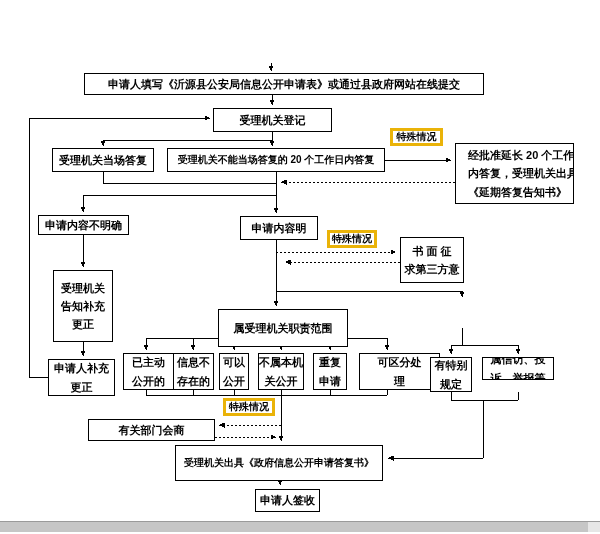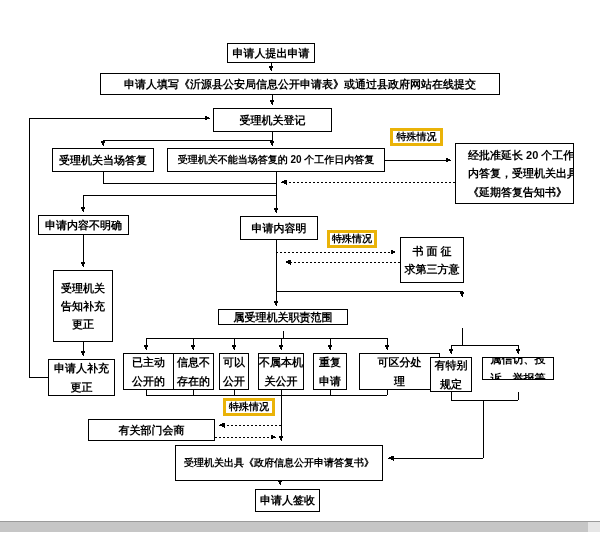--- a/index.html
+++ b/index.html
@@ -72,23 +72,22 @@
       <g stroke-dasharray="2 2">
         <line x1="455" y1="182" x2="281" y2="182" marker-end="url(#ah)"></line>
         <line x1="276" y1="252" x2="396" y2="252" marker-end="url(#ah)"></line>
         <line x1="400" y1="262" x2="285" y2="262" marker-end="url(#ah)"></line>
         <line x1="281" y1="425" x2="219" y2="425" marker-end="url(#ah)"></line>
         <line x1="215" y1="437" x2="276" y2="437" marker-end="url(#ah)"></line>
       </g>
     </g>
   </svg>
 
-  <div class="box" style="left:227px;top:43px;width:88px;height:20px">申请人提出申请</div>
 
-  <div class="box" style="left:100px;top:73px;width:400px;height:22px">申请人填写《沂源县公安局信息公开申请表》或通过县政府网站在线提交</div>
+  <div class="box" style="left:84px;top:73px;width:400px;height:22px">申请人填写《沂源县公安局信息公开申请表》或通过县政府网站在线提交</div>
 
   <div class="box" style="left:213px;top:108px;width:119px;height:24px">受理机关登记</div>
 
   <div class="box" style="left:52px;top:148px;width:102px;height:24px">受理机关当场答复</div>
 
   <div class="box small" style="left:167px;top:148px;width:218px;height:24px">受理机关不能当场答复的 20 个工作日内答复</div>
 
   <div class="box label" style="left:390px;top:128px;width:53px;height:18px;font-size:10px">特殊情况</div>
 
   <div class="box tl" style="left:455px;top:143px;width:119px;height:61px">经批准延长 20 个工作日
@@ -104,21 +103,21 @@
   <div class="box" style="left:400px;top:237px;width:64px;height:46px">书 面 征
 求第三方意</div>
 
   <div class="box" style="left:53px;top:270px;width:60px;height:72px">受理机关
 告知补充
 更正</div>
 
   <div class="box" style="left:48px;top:359px;width:67px;height:37px">申请人补充
 更正</div>
 
-  <div class="box" style="left:218px;top:309px;width:130px;height:16px">属受理机关职责范围</div>
+  <div class="box" style="left:218px;top:309px;width:130px;height:38px">属受理机关职责范围</div>
 
 
   <div class="box" style="left:123px;top:353px;width:51px;height:37px">已主动
 公开的</div>
 
   <div class="box" style="left:173px;top:353px;width:41px;height:37px">信息不
 存在的</div>
 
   <div class="box" style="left:219px;top:353px;width:30px;height:37px">可以
 公开</div>

